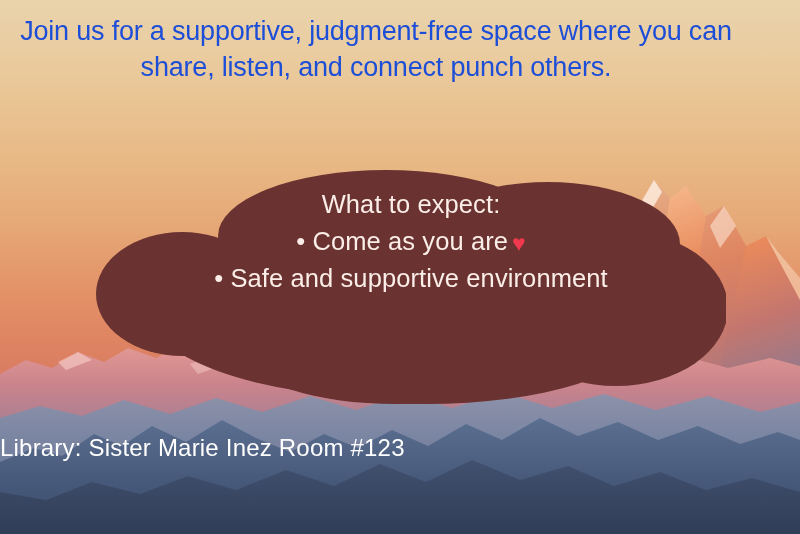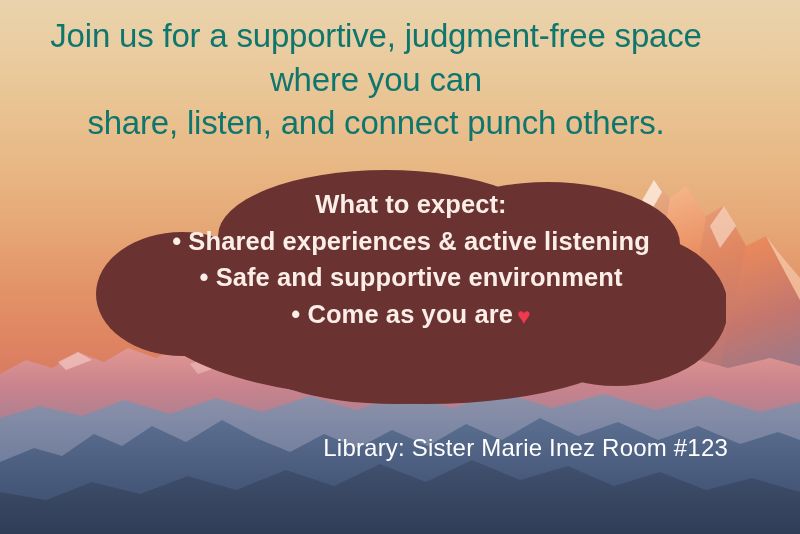--- a/index.html
+++ b/index.html
@@ -62,22 +62,22 @@
     height: 290px;
   }
 
   
   .header {
     position: absolute;
     top: 14px;
     left: 0;
     width: 752px;
     text-align: center;
-    color: #0f766e;
-    font-size: 33px;
+    color: #1d4ed8;
+    font-size: 27px;
     line-height: 1.32;
     letter-spacing: -0.2px;
     padding: 0 10px;
     box-sizing: border-box;
   }
   .header .line { display: block; }
 
   
   .cloud-wrap {
     position: absolute;
@@ -93,35 +93,35 @@
     left: 96px;
     top: 186px;
     width: 630px;
     text-align: center;
     color: #FBEDE7;
     font-size: 25.5px;
     line-height: 1.44;
     letter-spacing: 0.1px;
     font-weight: 300;
   }
-  .cloud-text .line { display: block; white-space: nowrap; font-weight: bold; }
+  .cloud-text .line { display: block; white-space: nowrap; }
   .heart {
     color: #F0394E;
     font-size: 23px;
     vertical-align: -1px;
     margin-left: 4px;
   }
 
   
   .footer {
     position: absolute;
     left: 0;
     top: 430px;
     width: 728px;
-    text-align: right;
+    text-align: left;
     color: #FFFFFF;
     font-size: 24px;
     line-height: 1.52;
     font-weight: 300;
     letter-spacing: 0.2px;
   }
   .footer .line { display: block; }
 </style>
 </head>
 <body>
@@ -226,24 +226,23 @@
         <ellipse cx="520" cy="150" rx="112" ry="78"></ellipse>
         <ellipse cx="300" cy="148" rx="252" ry="92"></ellipse>
         <ellipse cx="330" cy="178" rx="214" ry="68"></ellipse>
         <ellipse cx="300" cy="196" rx="150" ry="50"></ellipse>
       </g>
     </svg>
   </div>
 
   <div class="cloud-text">
     <span class="line">What to expect:</span>
-    <span class="line">• Shared experiences &amp; active listening</span>
-    <span class="line">• Safe and supportive environment</span>
     <span class="line">
       <span>• Come as you are</span><span class="heart">♥</span>
     </span>
+    <span class="line">• Safe and supportive environment</span>
   </div>
 
   <div class="footer">
     <span class="line">Library: Sister Marie Inez Room #123</span>
   </div>
 
 </div>
 
 </body></html>

